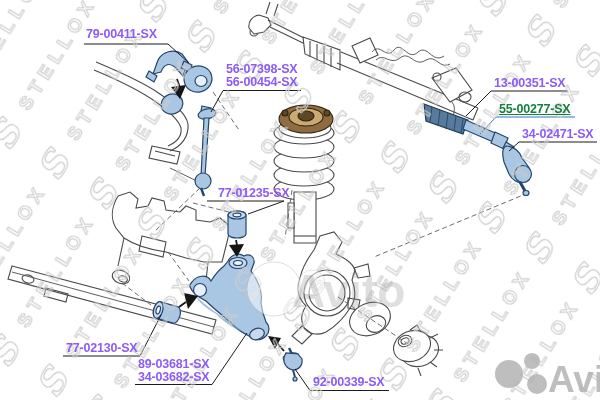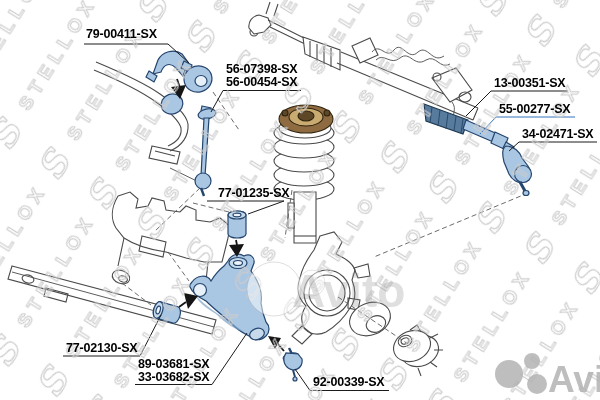--- a/index.html
+++ b/index.html
@@ -1,22 +1,22 @@
 <!DOCTYPE html>
 <html><head>
 <meta charset="utf-8">
 <style>
   html,body{margin:0;padding:0;}
   body{width:600px;height:400px;position:relative;overflow:hidden;background:#ffffff;
        font-family:"Liberation Sans",sans-serif;}
   #stage{position:absolute;left:0;top:0;width:600px;height:400px;}
   svg{display:block;}
-  .lbl{position:absolute;font-size:12.5px;font-weight:bold;color:#000000;
+  .lbl{position:absolute;font-size:12.5px;font-weight:bold;color:#8b5cf6;
        white-space:nowrap;letter-spacing:-0.2px;line-height:13px;}
-  .lbl.blue{color:#000000;}
+  .lbl.blue{color:#15803d;text-decoration:underline;}
 </style>
 </head>
 <body>
 
 <div id="stage">
 <svg width="600" height="400" viewBox="0 0 600 400">
   <defs>
     <pattern id="wmp" width="185" height="57" patternUnits="userSpaceOnUse" patternTransform="rotate(-58 300 200)">
       <text x="4" y="42" font-size="36" font-weight="bold" font-style="italic" font-family="DejaVu Serif, serif" fill="none" stroke="#cccccc" stroke-width="1.2">S</text>
       <text x="46" y="37" font-size="19" font-weight="bold" letter-spacing="6" font-family="Liberation Sans, sans-serif" fill="none" stroke="#cccccc" stroke-width="1.1">STELLOX</text>
@@ -238,15 +238,15 @@
 
 <div class="lbl" style="left:86px;top:28px">79-00411-SX</div>
 <div class="lbl" style="left:226px;top:63px">56-07398-SX</div>
 <div class="lbl" style="left:226px;top:76px">56-00454-SX</div>
 <div class="lbl" style="left:494px;top:77px">13-00351-SX</div>
 <div class="lbl blue" style="left:499px;top:103px">55-00277-SX</div>
 <div class="lbl" style="left:522px;top:128px">34-02471-SX</div>
 <div class="lbl" style="left:218px;top:187px">77-01235-SX</div>
 <div class="lbl" style="left:66px;top:342px">77-02130-SX</div>
 <div class="lbl" style="left:138px;top:358px">89-03681-SX</div>
-<div class="lbl" style="left:138px;top:371px">33-03682-SX</div>
+<div class="lbl" style="left:138px;top:371px">34-03682-SX</div>
 <div class="lbl" style="left:313px;top:376px">92-00339-SX</div>
 </div>
 
 </body></html>

